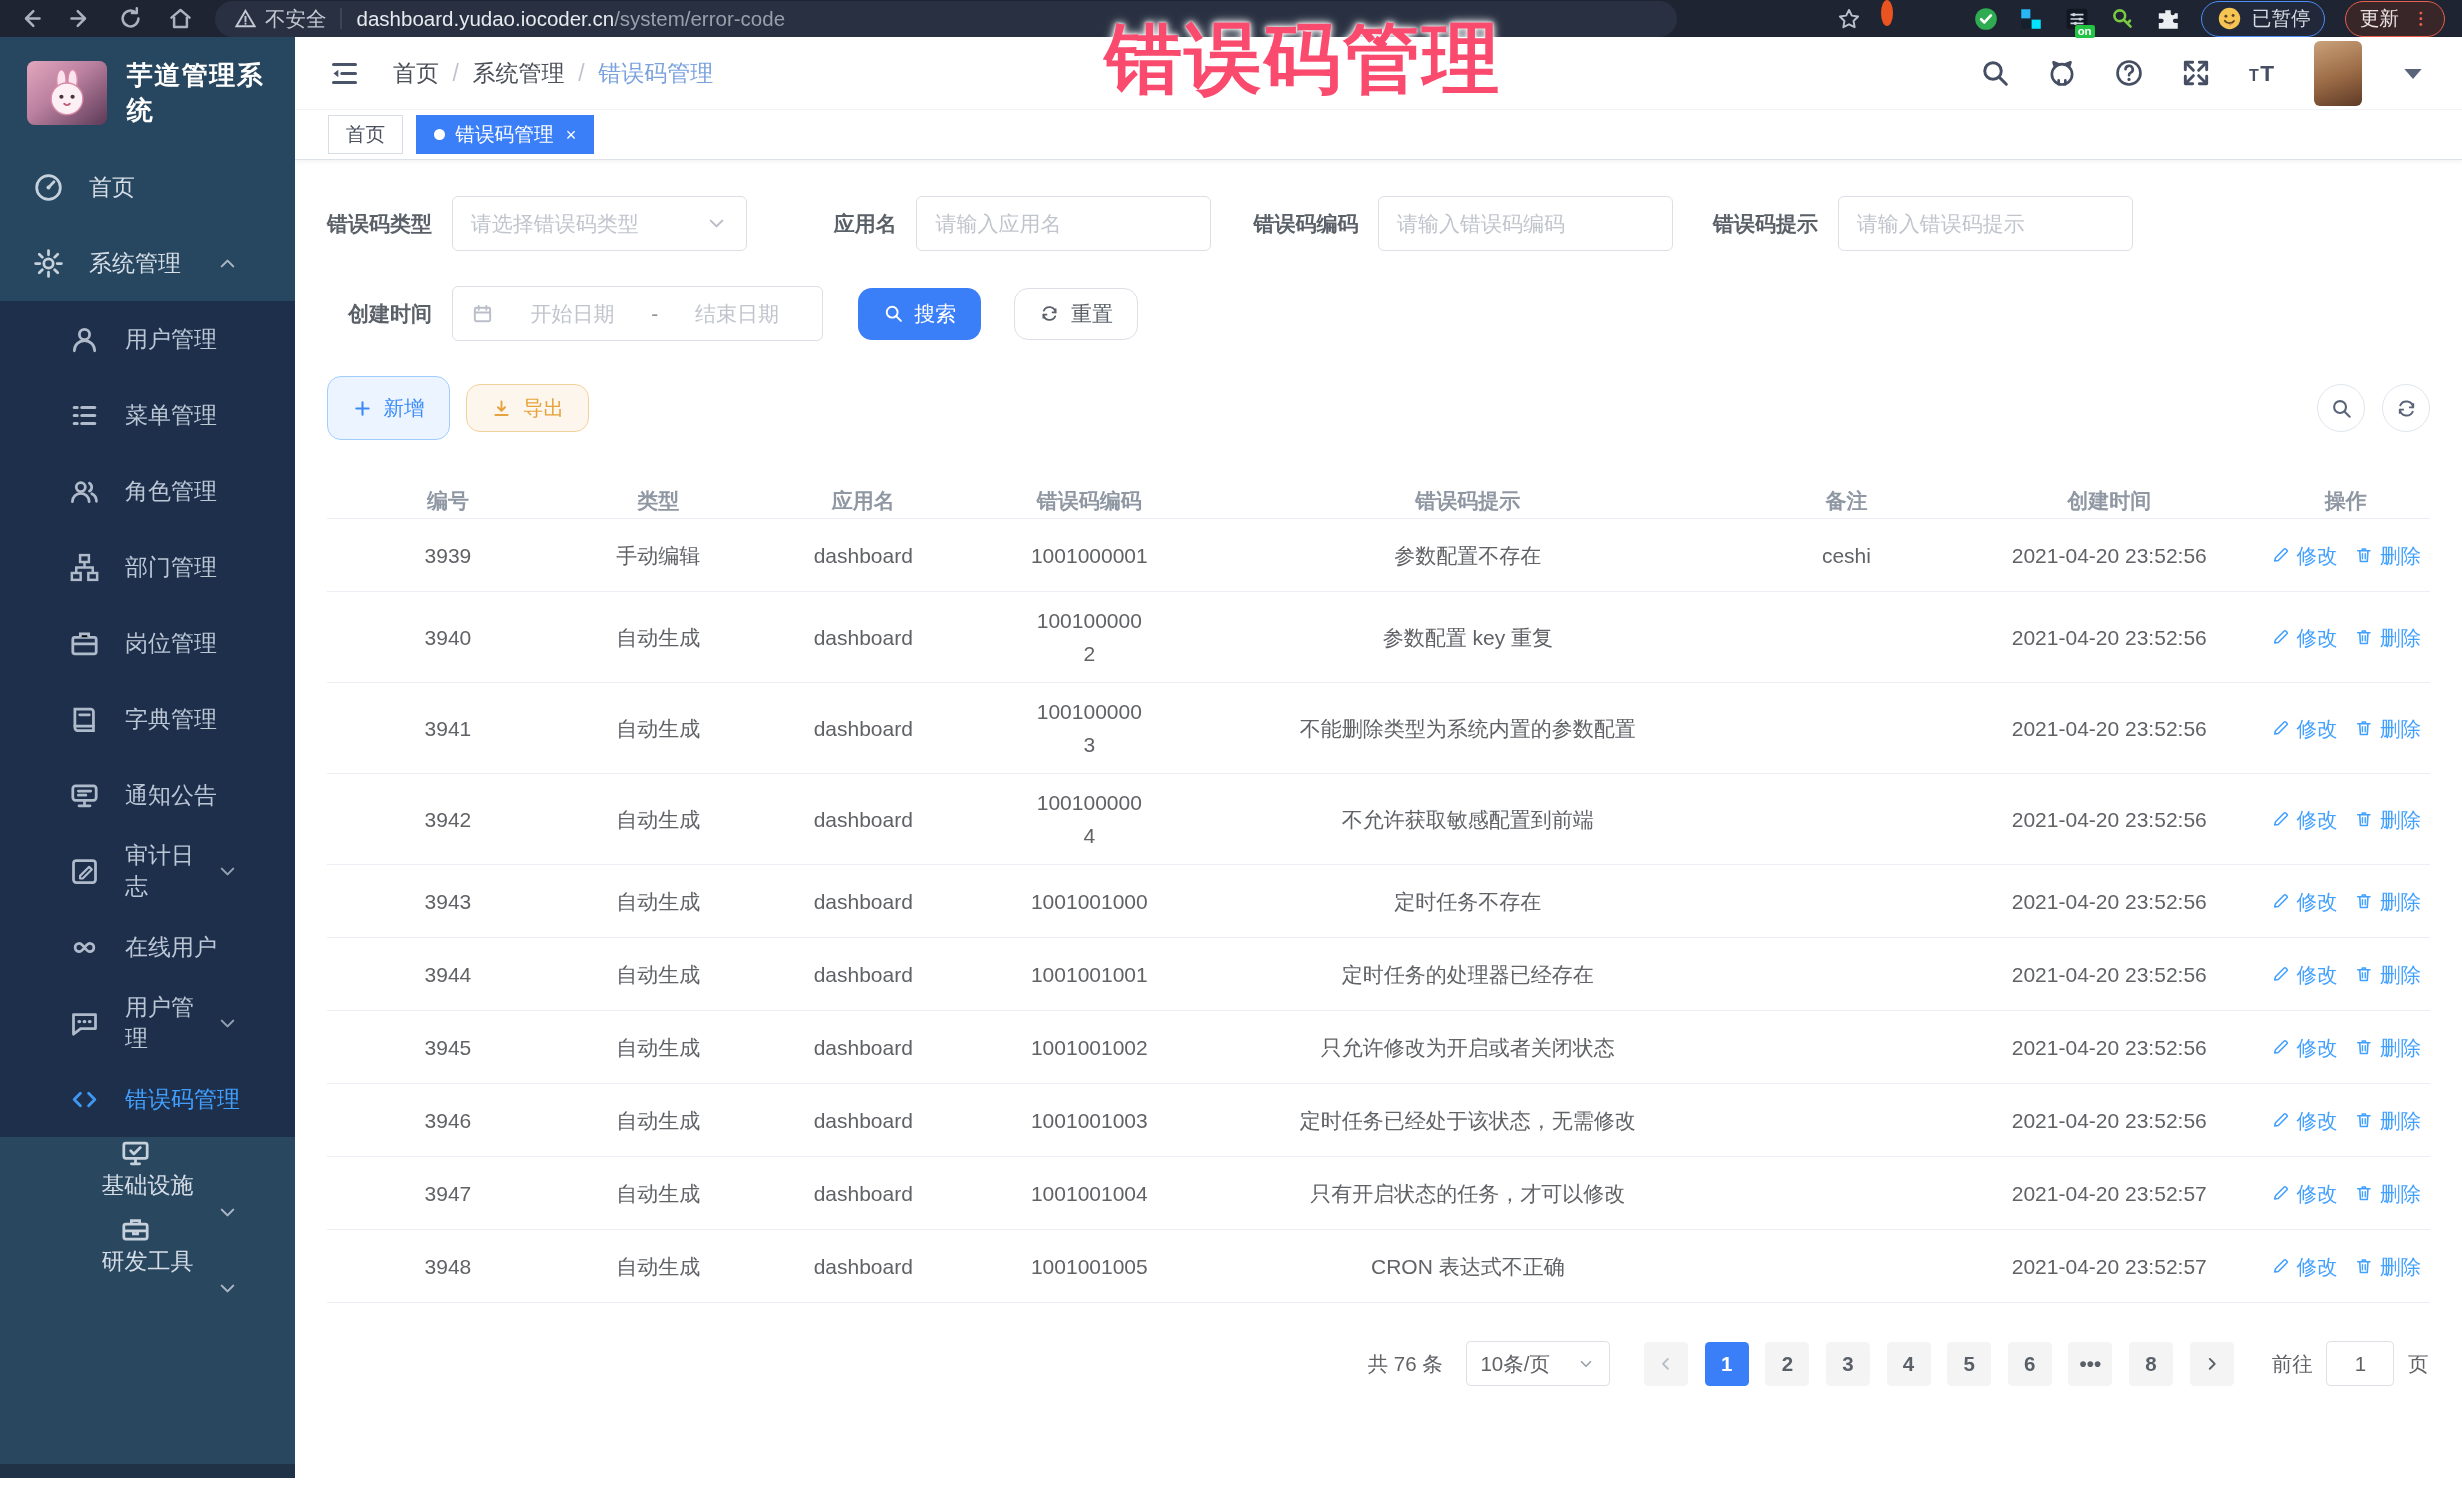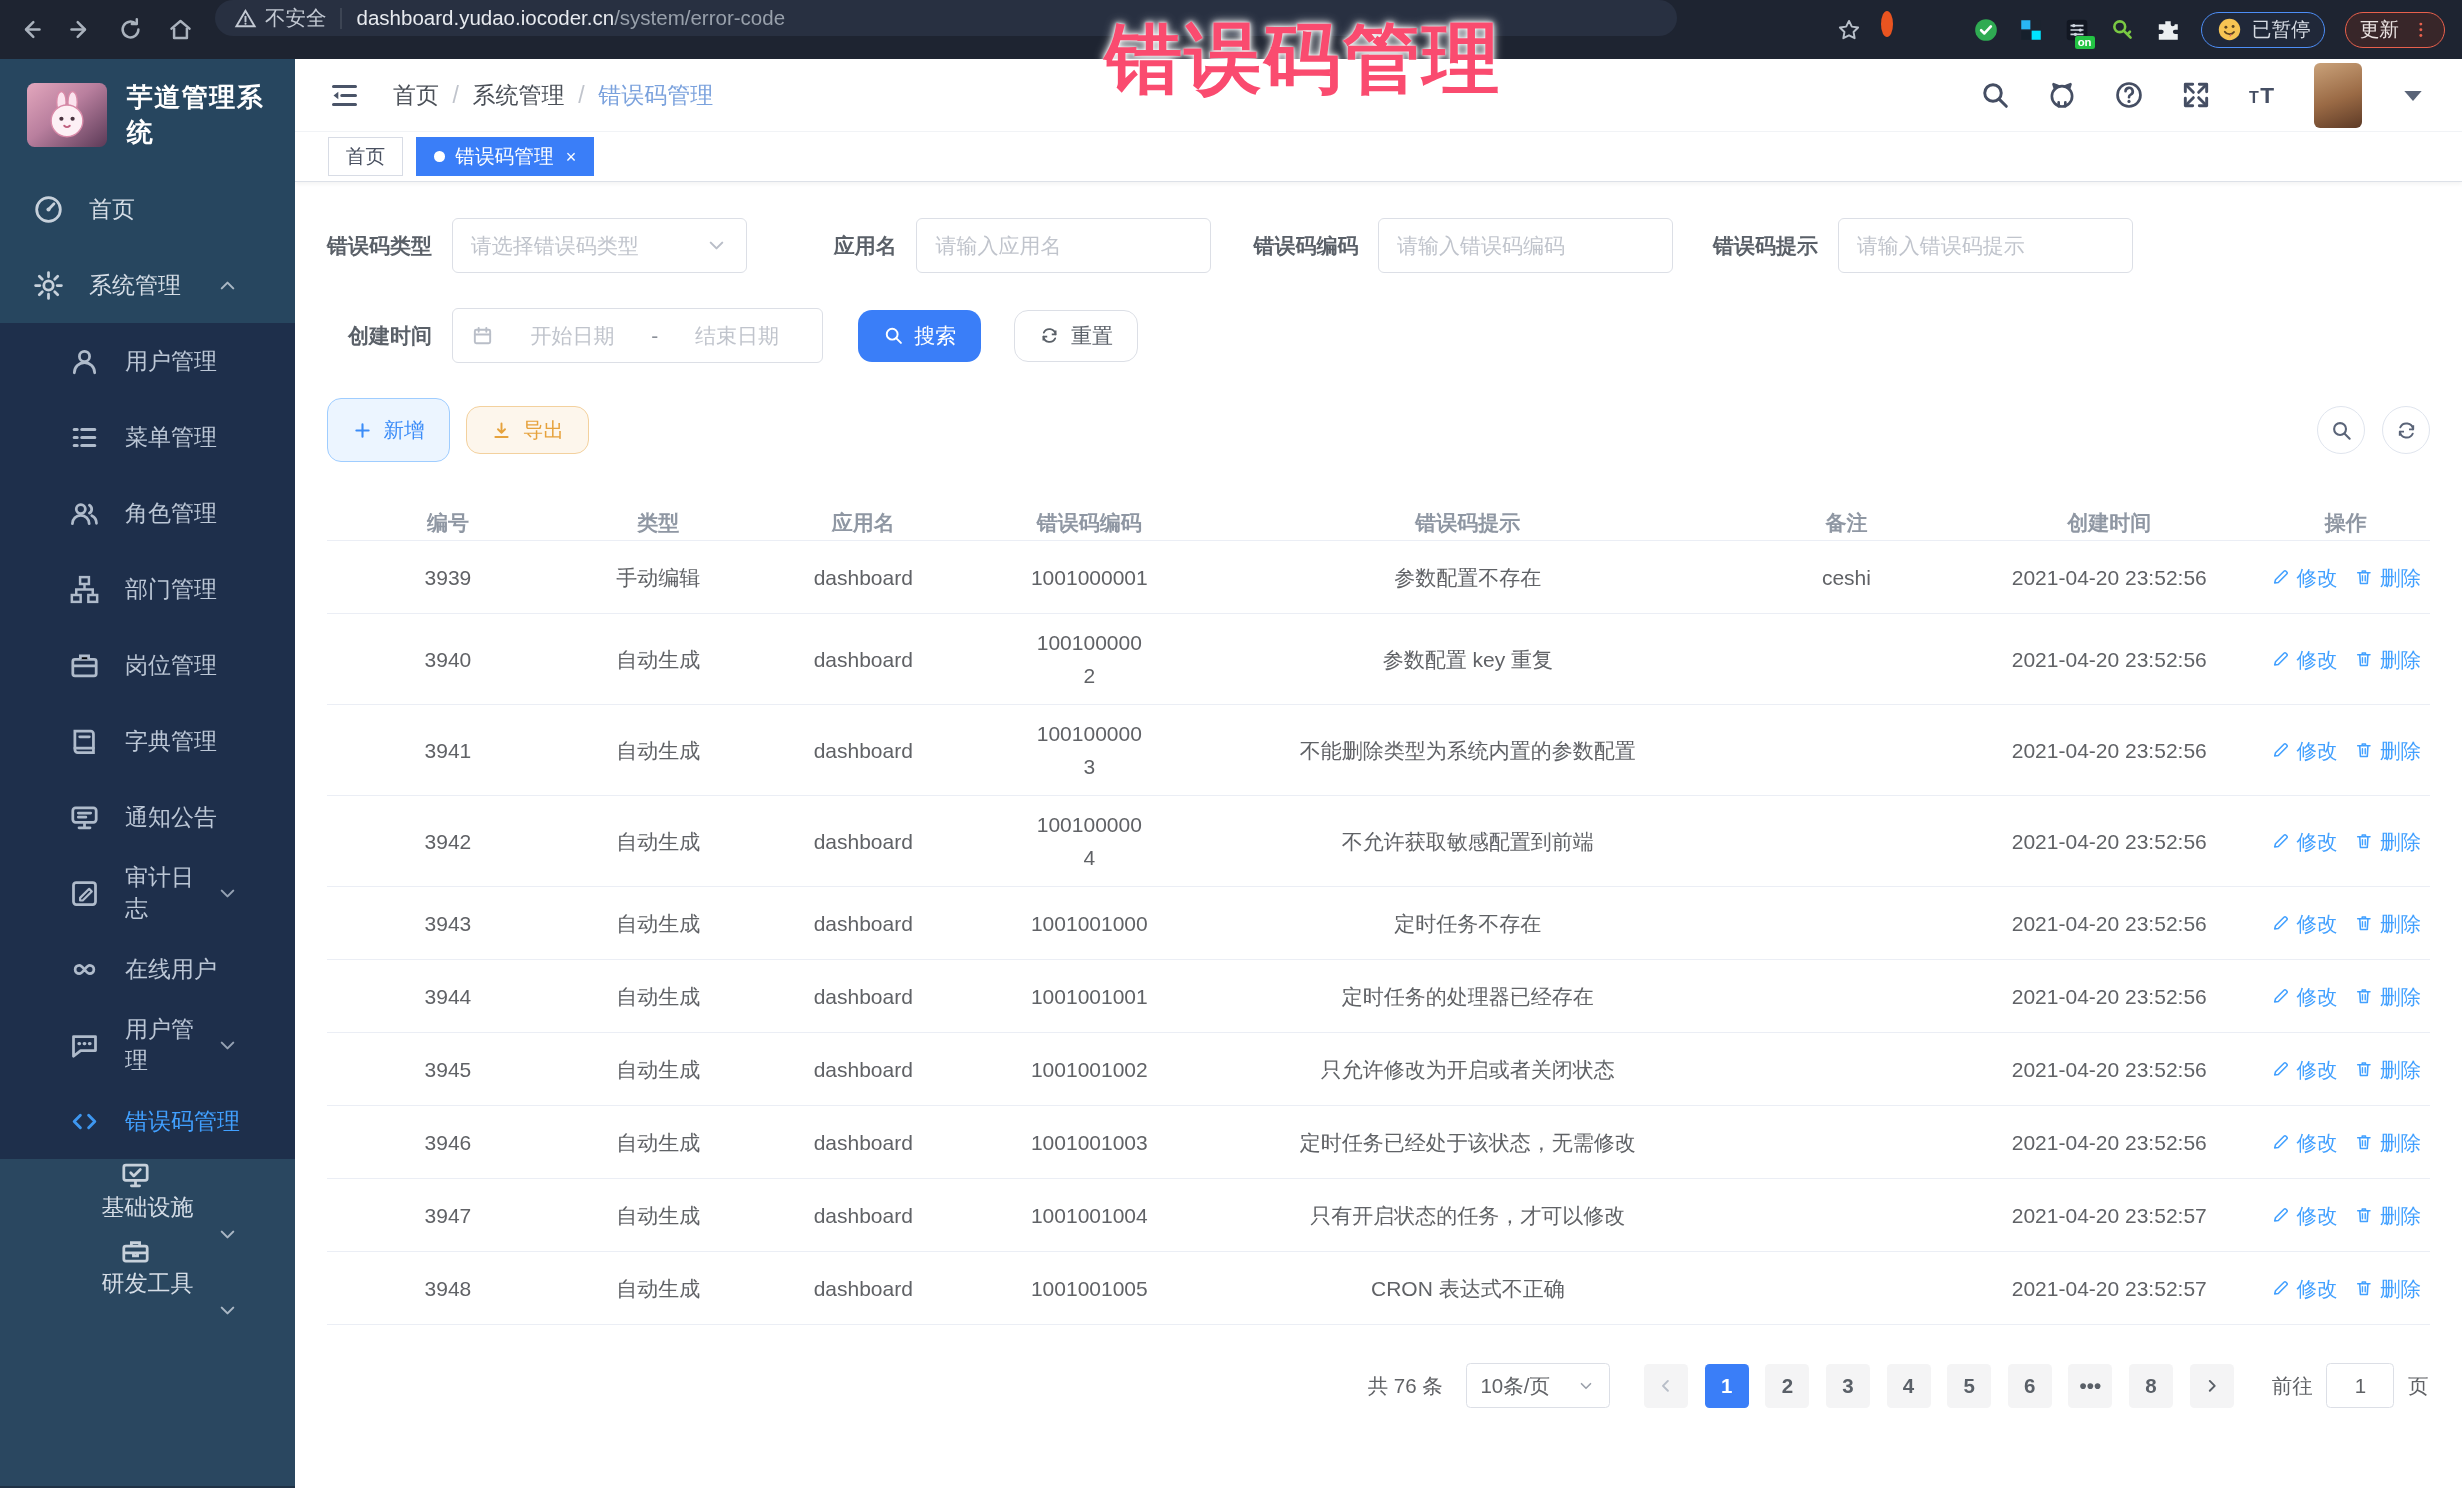--- a/index.html
+++ b/index.html
@@ -9,21 +9,21 @@
     --border:#dcdfe6; --row-border:#ebeef5; --text:#606266; --head:#8f97a3; --ph:#c0c4cc;
     --bbar:#1e2431; --pill:#283041;
   }
   *{margin:0;padding:0;box-sizing:border-box;}
   html,body{width:2462px;height:1488px;overflow:hidden;background:#fff;
     font-family:"Liberation Sans","DejaVu Sans",sans-serif;}
   .ic{display:inline-flex;align-items:center;justify-content:center;}
   .ic svg{width:100%;height:100%;display:block;}
 
   
-  .bbar{height:59px;background:var(--bbar);display:flex;padding:0 16.7px;position:relative;z-index:5;}
+  .bbar{height:37px;background:var(--bbar);display:flex;align-items:center;padding:0 16.7px;position:relative;z-index:5;}
   .bnav{display:flex;align-items:center;gap:23px;color:#aab2bd;}
   .bnav .ic{width:27px;height:27px;}
   .apill{width:1462px;height:36px;margin-left:21px;background:var(--pill);border-radius:19.7px;
     display:flex;align-items:center;padding:0 19.7px;font-size:20.5px;}
   .apill .ic{width:23px;height:23px;color:#c3c9d3;}
   .sec-label{color:#c3c9d3;margin:0 13.6px 0 7.6px;}
   .pill-div{width:1.5px;height:21px;background:#3d4554;margin-right:15px;}
   .url-host{color:#e7eaef;}
   .url-path{color:#98a0ab;}
   .bright{margin-left:auto;display:flex;align-items:center;gap:19.7px;}

